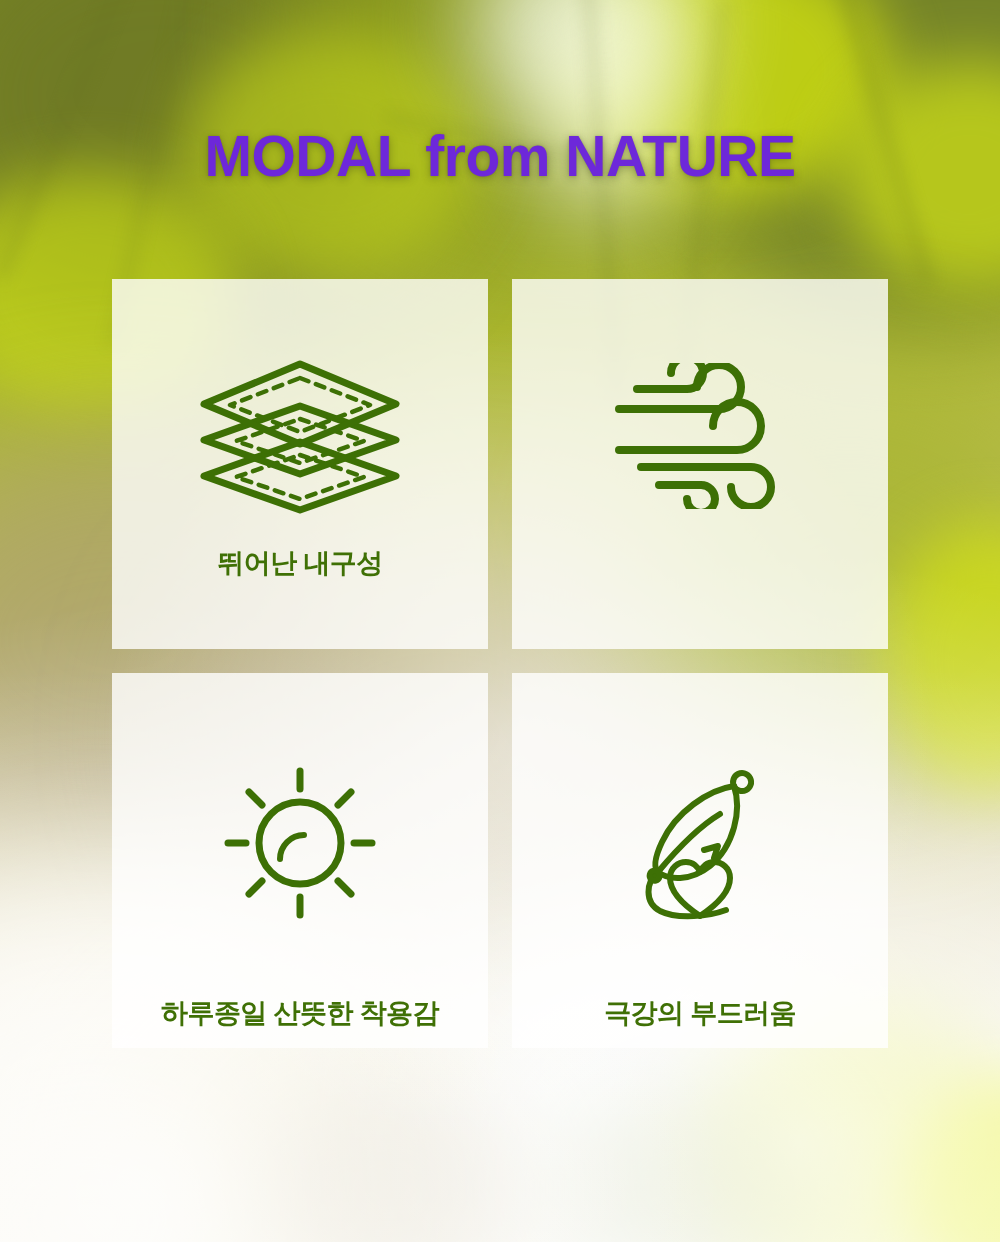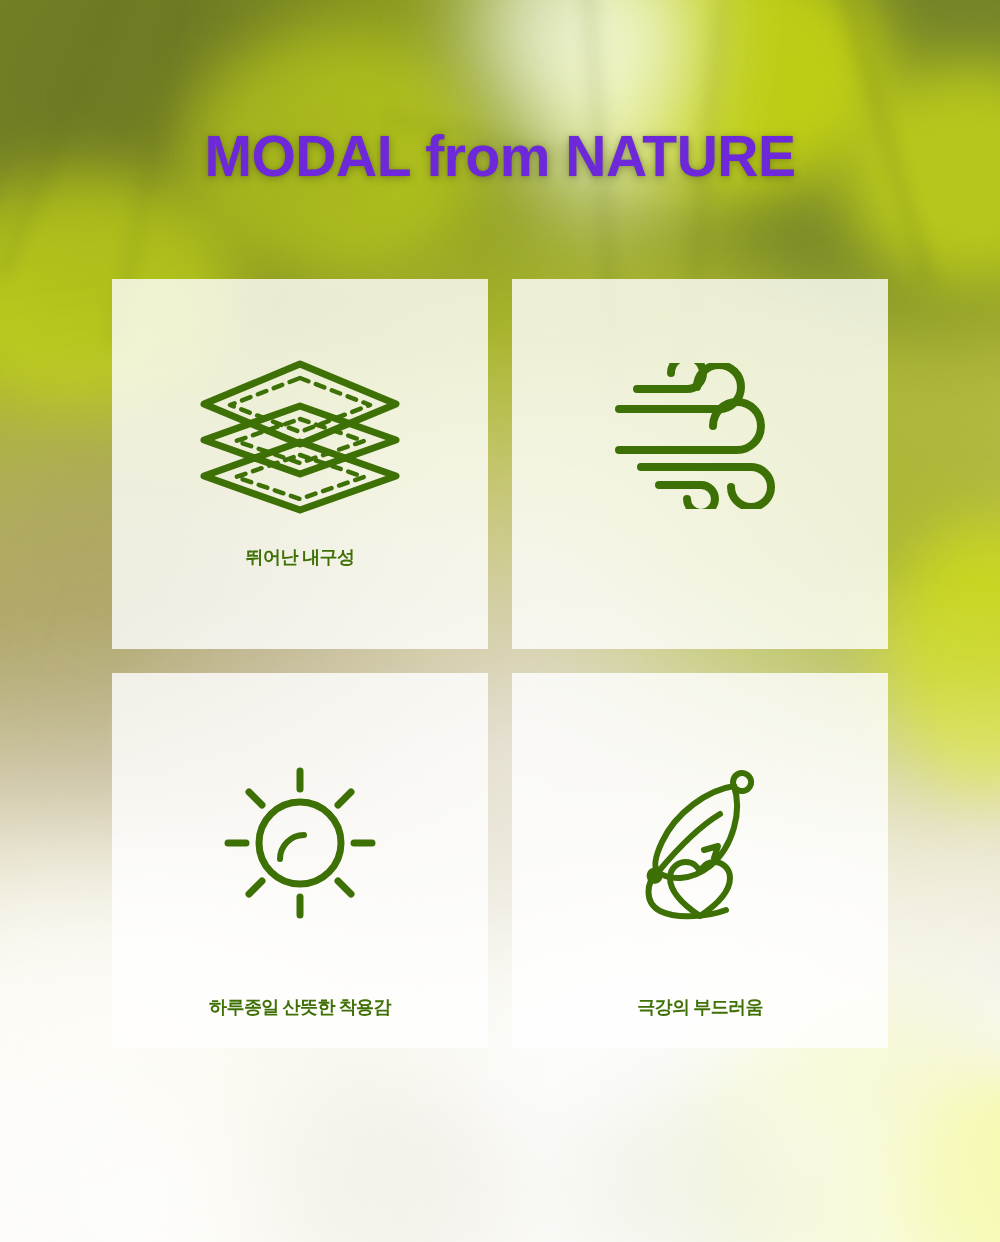--- a/index.html
+++ b/index.html
@@ -108,29 +108,29 @@
     margin-top: 62px;
     height: 190px;
     display: flex;
     align-items: center;
     justify-content: center;
   }
   .card-icon svg { display: block; }
   .card-label {
     margin-top: 14px;
     color: #3f7005;
-    font-size: 18px;
+    font-size: 27px;
     font-weight: 700;
     letter-spacing: -0.6px;
     text-align: center;
     white-space: nowrap;
   }
   
   .card.row2 .card-icon { margin-top: 70px; height: 200px; }
-  .card.row2 .card-label { margin-top: 52px; font-family: Liberation Serif, serif; }
+  .card.row2 .card-label { margin-top: 52px; }
 </style>
 </head>
 <body>
 
 <div class="banner">
 
   <div class="bg-photo">
     <div class="bg-base2"></div>
 
     <div class="blob soft" style="left:-120px;top:-140px;width:560px;height:470px;background:#6f7a25;opacity:.95;"></div>

